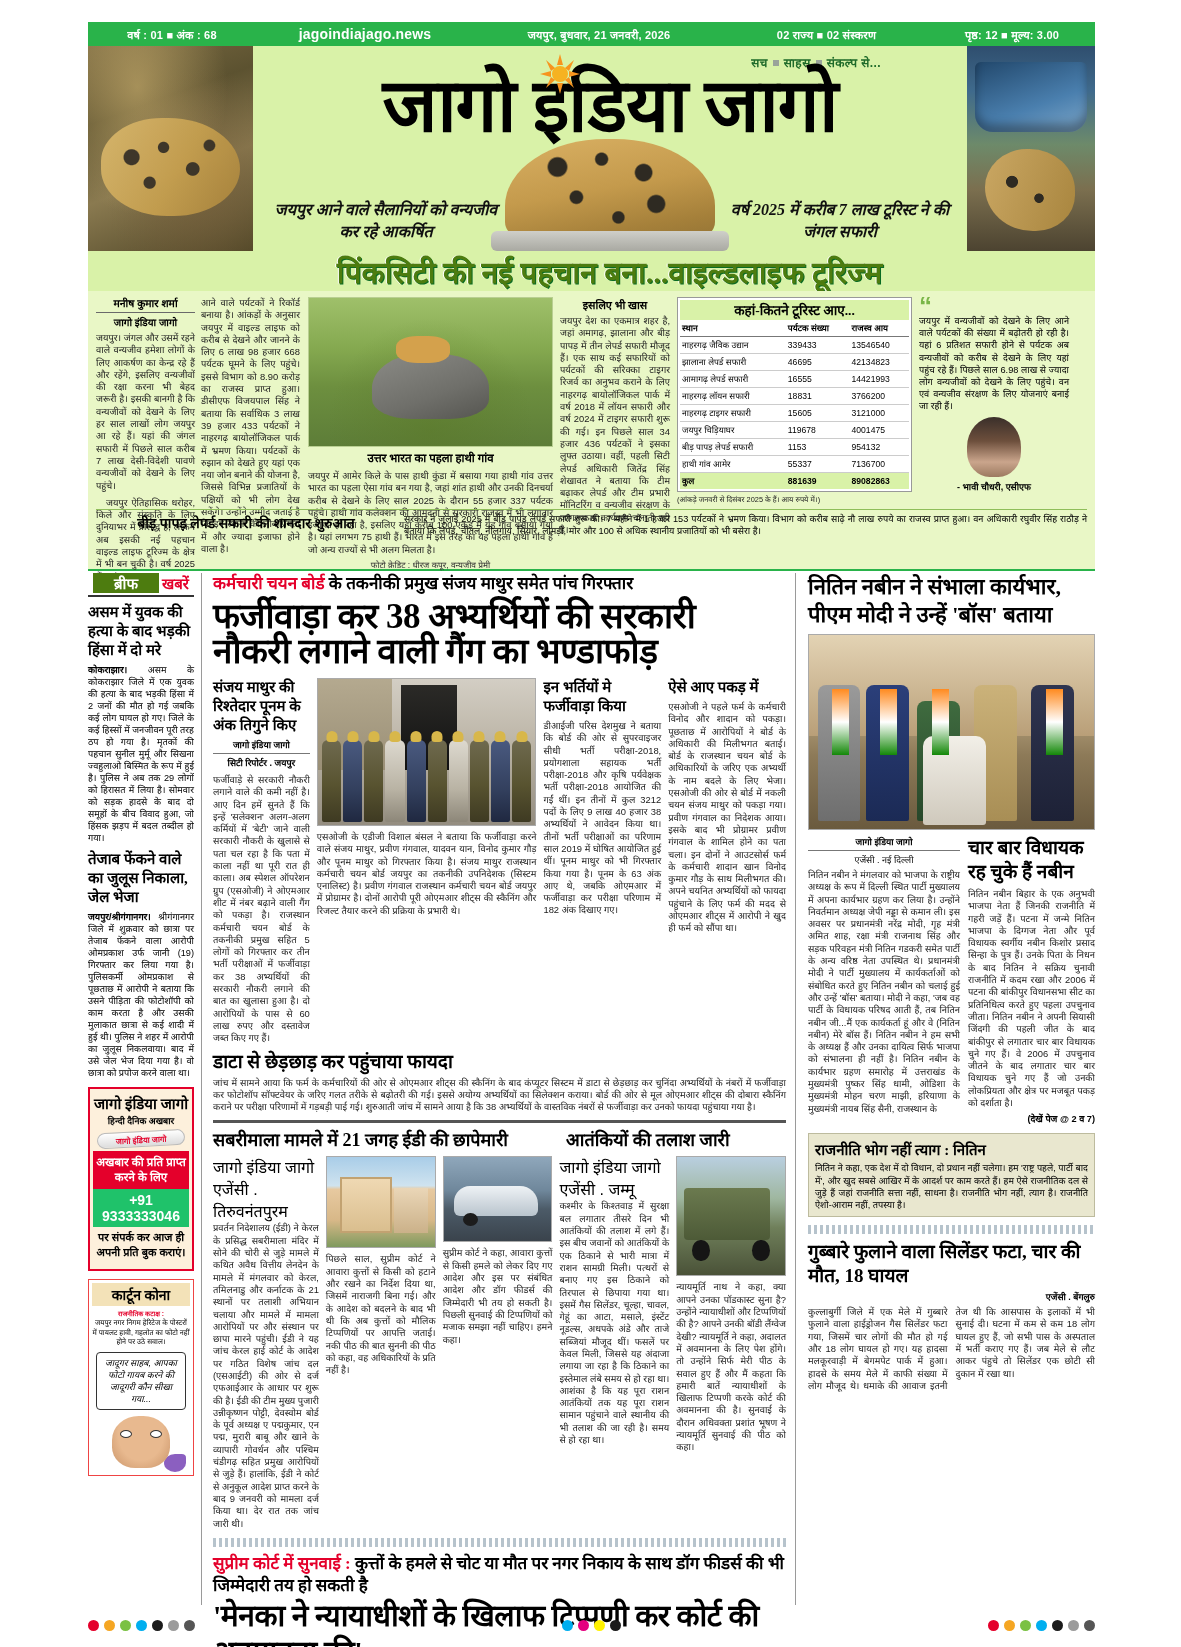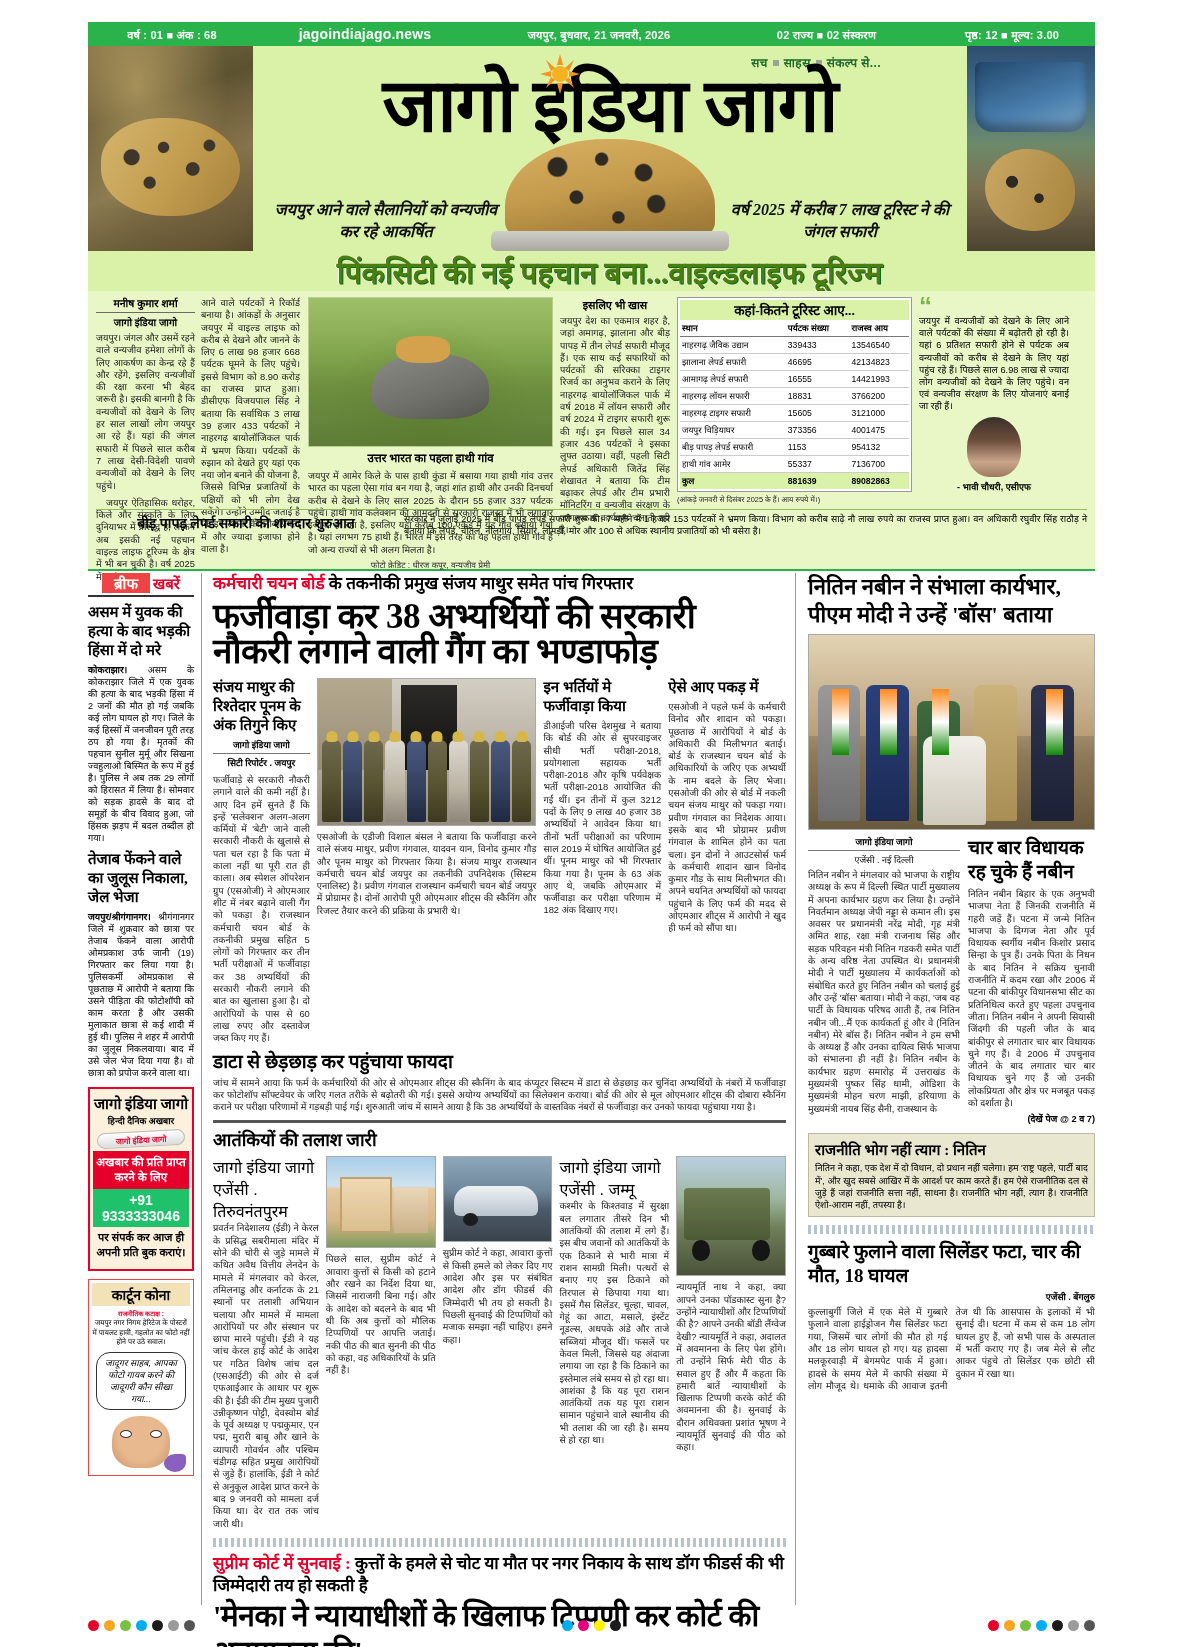--- a/index.html
+++ b/index.html
@@ -228,21 +228,21 @@
   }
 
   
   .rail { position:absolute; left:0; top:0; width:112px; bottom:0; padding-right:6px; }
   .rail-title {
     display:flex; justify-content:center; align-items:center; gap:3px;
     font-family:"Liberation Serif","DejaVu Serif",serif;
     font-size:15px; font-weight:bold; margin-bottom:4px;
     border-bottom:2px solid #333; padding-bottom:2px;
   }
-  .rail-title .k1 { background:#ef4444; color:#fff; padding:0 12px; }
+  .rail-title .k1 { background:#4d7c0f; color:#fff; padding:0 21px; }
   .rail-title .k2 { color:#e4002b; }
   .rail h3 {
     font-family:"Liberation Serif","DejaVu Serif",serif;
     font-size:15px; line-height:19px; font-weight:bold; margin:6px 0 4px 0;
   }
   .rail p { font-size:9.2px; line-height:12px; text-align:justify; }
   .rail p b { font-weight:bold; }
 
   .adbox {
     margin-top:8px; border:2px solid #e4002b; background:#fdf0dc; text-align:center;
@@ -266,21 +266,21 @@
   .cartoon {
     margin-top:8px; border:1px solid #ef4444; background:#ffffff; padding:3px;
   }
   .cartoon .ctitle {
     background:#f3e2b8; text-align:center; font-family:"Liberation Serif","DejaVu Serif",serif;
     font-size:14px; font-weight:bold; padding:2px 0;
   }
   .cartoon .ckick { font-size:6.6px; font-weight:bold; color:#e4002b; text-align:center; margin-top:3px;}
   .cartoon .cline { font-size:7.2px; text-align:center; line-height:9.5px; }
   .cartoon .bubble {
-    margin:5px 4px 0 4px; border:1px solid #333; border-radius:14px; padding:4px 5px;
+    margin:5px 4px 0 4px; border:1px solid #333; border-radius:4px; padding:4px 5px;
     font-size:9px; line-height:12px; font-style:italic; text-align:center;
   }
   .cartoon .face {
     margin:6px auto 0 auto; width:58px; height:52px;
     background:radial-gradient(ellipse at 50% 35%, #e8b98f 55%, #c99367 100%);
     border-radius:46% 46% 40% 40%;
     position:relative;
   }
   .cartoon .face::before{
     content:""; position:absolute; left:8px; top:14px; width:10px; height:6px;
@@ -576,21 +576,21 @@
                 <td class="n">18831</td>
                 <td class="n">3766200</td>
               </tr>
               <tr>
                 <td>नाहरगढ़ टाइगर सफारी</td>
                 <td class="n">15605</td>
                 <td class="n">3121000</td>
               </tr>
               <tr>
                 <td>जयपुर चिड़ियाघर</td>
-                <td class="n">373356</td>
+                <td class="n">119678</td>
                 <td class="n">4001475</td>
               </tr>
               <tr>
                 <td>बीड़ पापड़ लेपर्ड सफारी</td>
                 <td class="n">1153</td>
                 <td class="n">954132</td>
               </tr>
               <tr>
                 <td>हाथी गांव आमेर</td>
                 <td class="n">55337</td>
@@ -700,20 +700,21 @@
       </div>
 
       <div>
         <div class="subhead-blk">डाटा से छेड़छाड़ कर पहुंचाया फायदा</div>
         <div class="bodytext">जांच में सामने आया कि फर्म के कर्मचारियों की ओर से ओएमआर शीट्स की स्कैनिंग के बाद कंप्यूटर सिस्टम में डाटा से छेड़छाड़ कर चुनिंदा अभ्यर्थियों के नंबरों में फर्जीवाड़ा कर फोटोशॉप सॉफ्टवेयर के जरिए गलत तरीके से बढ़ोतरी की गई। इससे अयोग्य अभ्यर्थियों का सिलेक्शन कराया। बोर्ड की ओर से मूल ओएमआर शीट्स की दोबारा स्कैनिंग कराने पर परीक्षा परिणामों में गड़बड़ी पाई गई। शुरुआती जांच में सामने आया है कि 38 अभ्यर्थियों के वास्तविक नंबरों से फर्जीवाड़ा कर उनको फायदा पहुंचाया गया है।</div>
       </div>
 
       <div class="hr-thick"></div>
 
       <div class="two-head">
+        <div class="th1">सबरीमाला मामले में 21 जगह ईडी की छापेमारी</div>
         <div class="th2">आतंकियों की तलाश जारी</div>
       </div>
 
       <div class="bot-grid">
         <div class="bg1">
           <div class="bl">जागो इंडिया जागो</div>
           <div class="bl" style="border-bottom:none;">एजेंसी . तिरुवनंतपुरम</div>
           <div class="bodytext">प्रवर्तन निदेशालय (ईडी) ने केरल के प्रसिद्ध सबरीमाला मंदिर में सोने की चोरी से जुड़े मामले में कथित अवैध वित्तीय लेनदेन के मामले में मंगलवार को केरल, तमिलनाडु और कर्नाटक के 21 स्थानों पर तलाशी अभियान चलाया और मामले में मामला आरोपियों पर और संस्थान पर छापा मारने पहुंची। ईडी ने यह जांच केरल हाई कोर्ट के आदेश पर गठित विशेष जांच दल (एसआईटी) की ओर से दर्ज एफआईआर के आधार पर शुरू की है। ईडी की टीम मुख्य पुजारी उन्नीकृष्णन पोट्टी, देवस्वोम बोर्ड के पूर्व अध्यक्ष ए पद्मकुमार, एन पद्म, मुरारी बाबू और खाने के व्यापारी गोवर्धन और पश्चिम चंडीगढ़ सहित प्रमुख आरोपियों से जुड़े हैं। हालांकि, ईडी ने कोर्ट से अनुकूल आदेश प्राप्त करने के बाद 9 जनवरी को मामला दर्ज किया था। देर रात तक जांच जारी थी।</div>
         </div>
         <div class="bg2">

